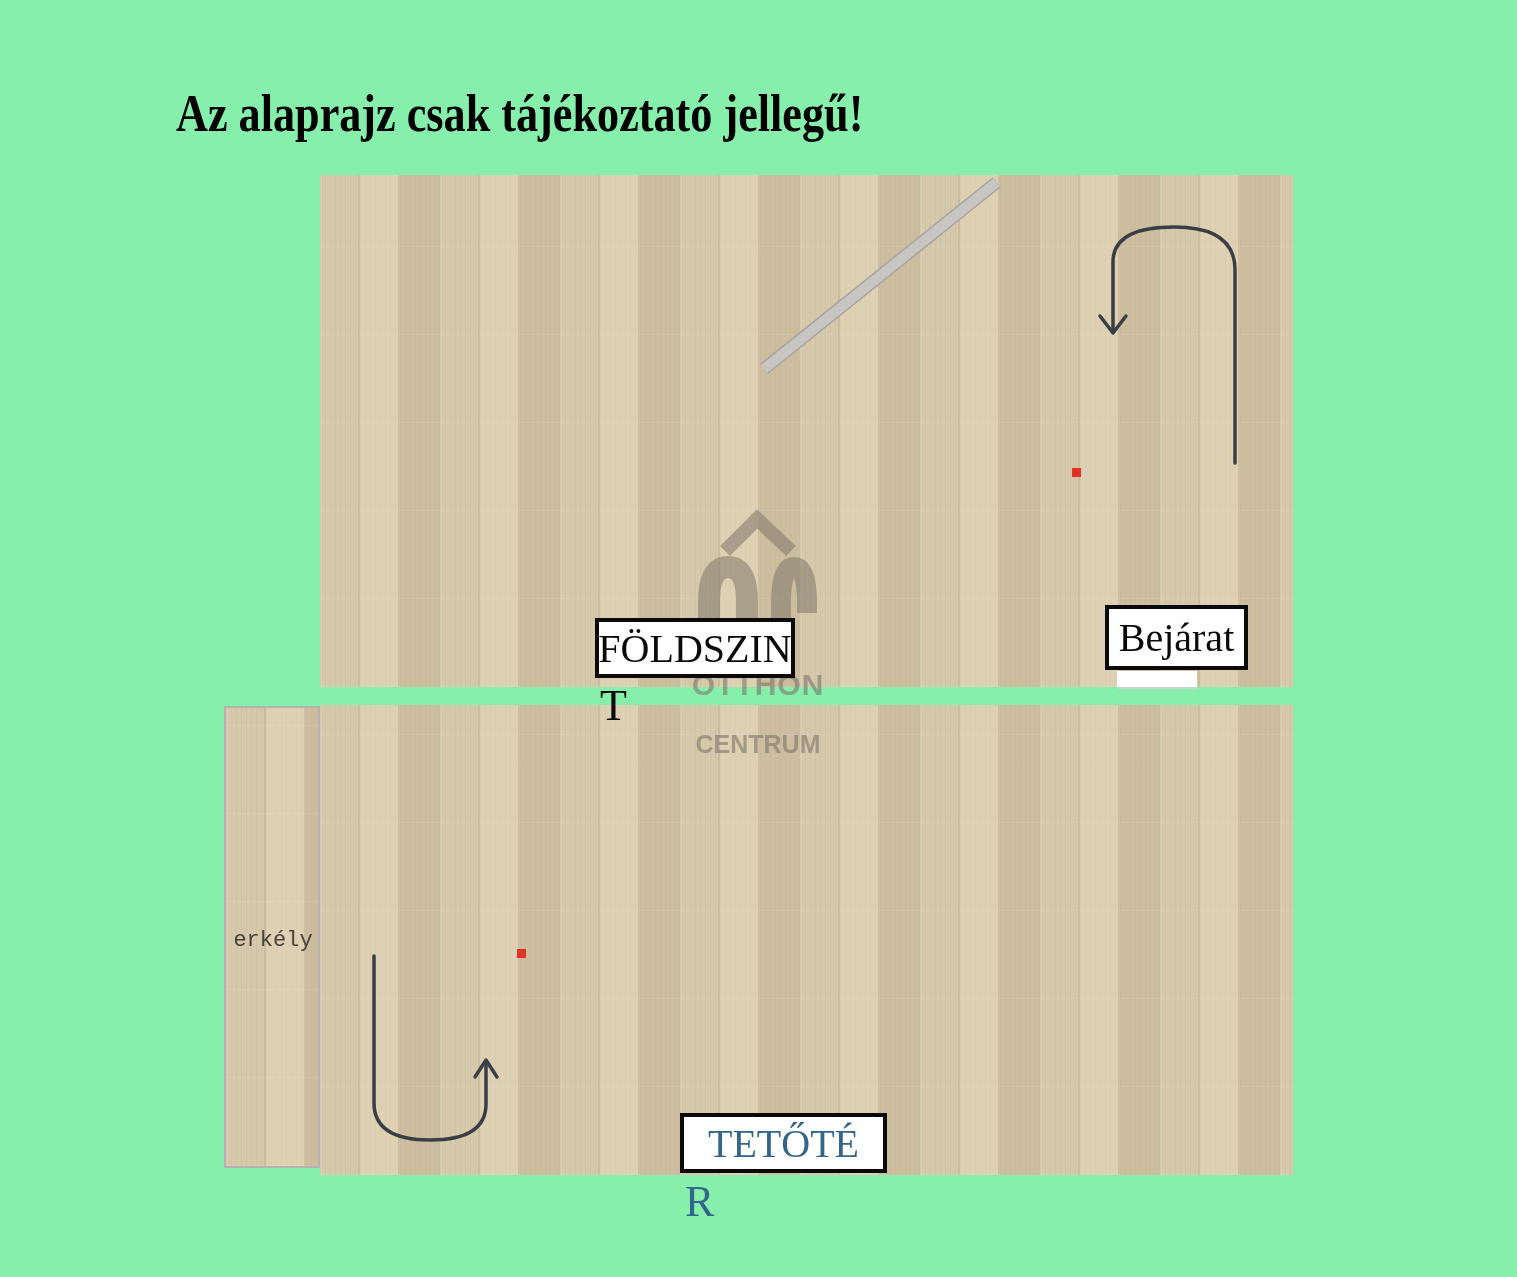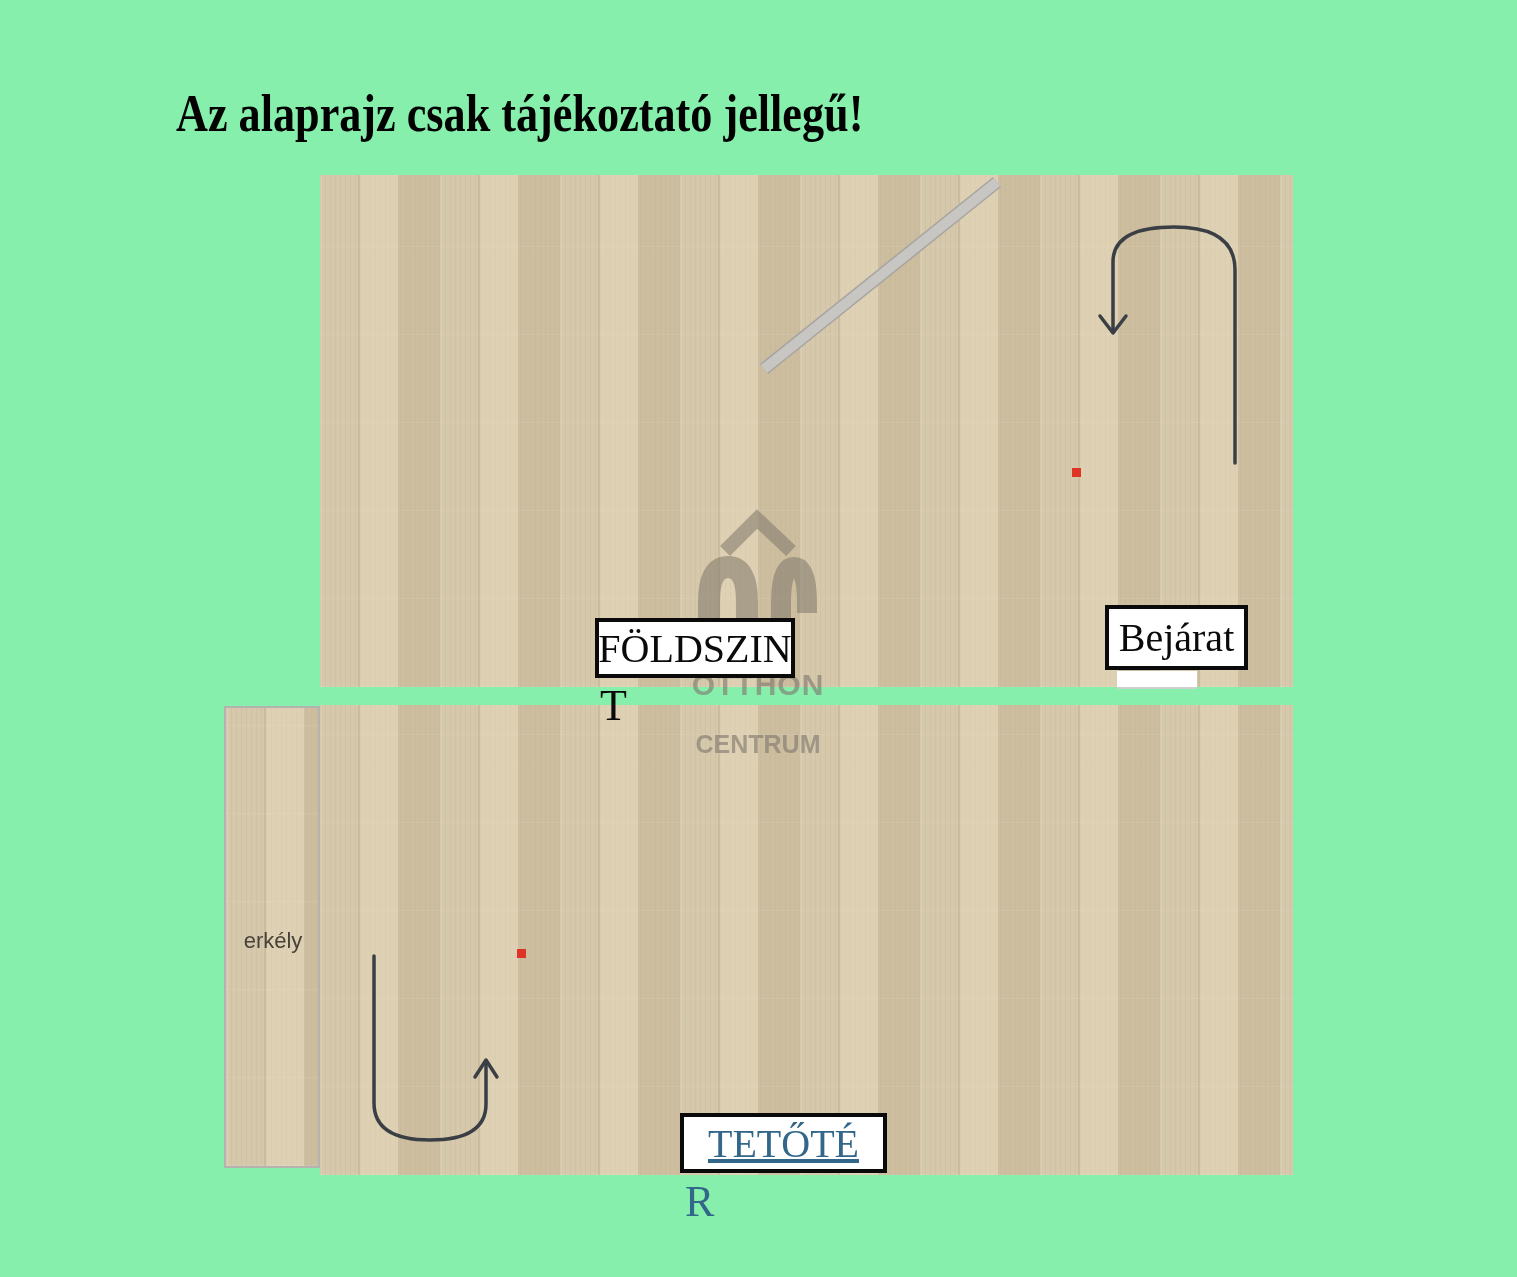--- a/index.html
+++ b/index.html
@@ -40,21 +40,21 @@
   .stair-fan-bottom{position:absolute;left:331px;top:1048px;width:199px;height:116px;background-color:#fafafa;
     background-image:
       radial-gradient(ellipse at 49% 10%, rgba(0,0,0,0.06), rgba(0,0,0,0) 75%),
       repeating-conic-gradient(from 90deg at 49% 10%, #fbfbfb 0deg 12deg, #dcdcdc 12deg 13.5deg);}
   .stair-post{position:absolute;background-color:#d2c3a4;
     background-image:repeating-linear-gradient(90deg, rgba(120,95,60,0.10) 0 1px, rgba(0,0,0,0) 1px 5px);
     box-shadow:inset 0 0 0 1px rgba(110,90,60,0.25);}
 
   
   .room-label{position:absolute;transform:translateX(-50%);white-space:nowrap;
-    font-family:Liberation Sans, sans-serif;color:#48423a;}
+    font-family:Liberation Mono, monospace;color:#48423a;}
   .plate{position:absolute;background:#ffffff;border:4px solid #0a0a0a;box-sizing:border-box;
     display:flex;align-items:center;justify-content:center;white-space:nowrap;
     font-family:"Liberation Serif",serif;color:#0a0a0a;z-index:30;}
   .plate-letter{position:absolute;font-family:"Liberation Serif",serif;color:#0a0a0a;z-index:30;line-height:1;}
   .blue{color:#33678a;}
   .disclaimer{position:absolute;left:176px;top:84px;font-family:"Liberation Serif",serif;
     font-weight:bold;font-size:52px;color:#020202;white-space:nowrap;
     transform:scaleX(0.85);transform-origin:left top;}
 
   
@@ -139,18 +139,18 @@
 
   <div class="plate" style="left:595px;top:618px;width:200px;height:60px;font-size:40px;">
     <span>FÖLDSZIN</span>
   </div>
   <div class="plate-letter" style="left:600px;top:684px;font-size:44px;">T</div>
 
   <div class="plate" style="left:1085px;top:605px;width:143px;height:65px;font-size:40px;margin-left:20px;">
     <span>Bejárat</span>
   </div>
 
-  <div class="plate blue" style="left:680px;top:1113px;width:207px;height:60px;font-size:40px;text-decoration:underline;">
+  <div class="plate blue" style="left:680px;top:1113px;width:207px;height:60px;font-size:40px;">
     <span>TETŐTÉ</span>
   </div>
   <div class="plate-letter blue" style="left:685px;top:1180px;font-size:44px;">R</div>
 
 </div>
 
 </body></html>

